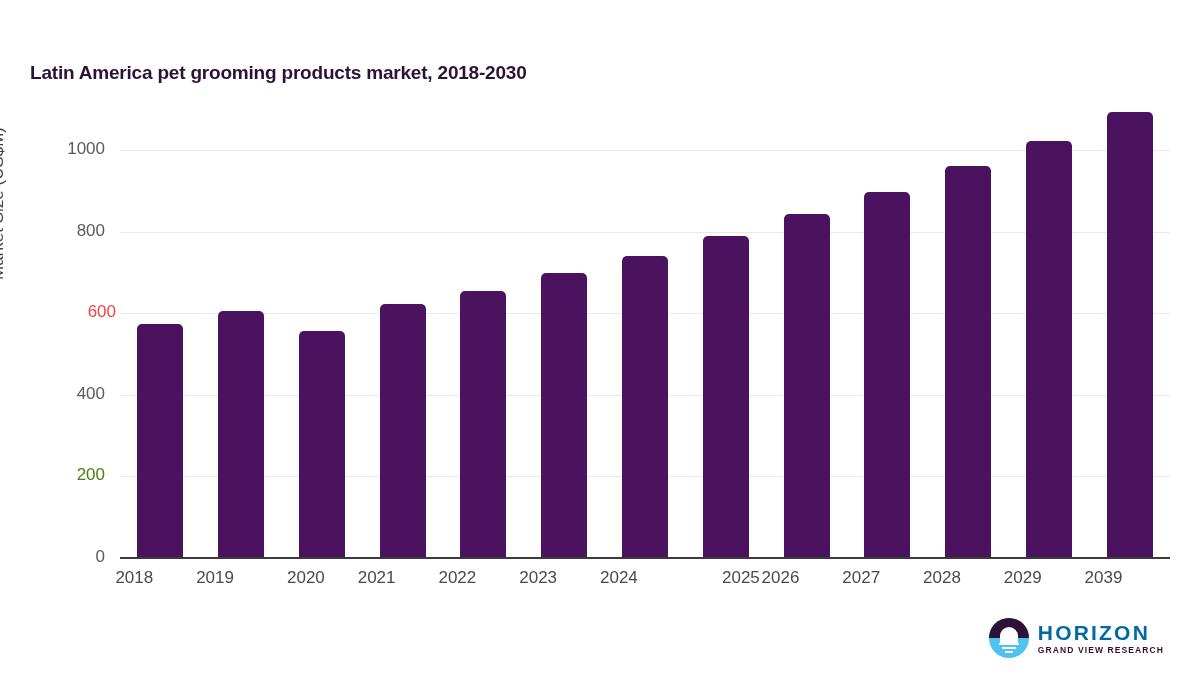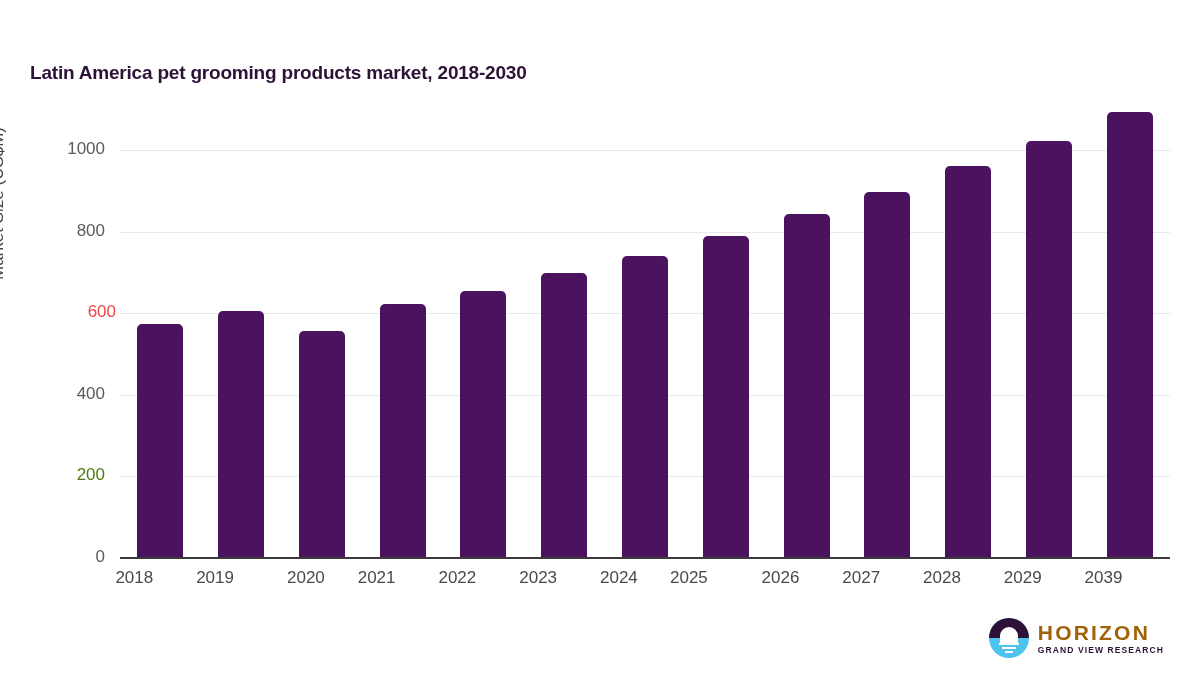--- a/index.html
+++ b/index.html
@@ -175,21 +175,21 @@
 
   .logo-text {
     display: flex;
     flex-direction: column;
     justify-content: center;
     line-height: 1;
   }
   .logo-word {
     font-size: 21px;
     font-weight: bold;
-    color: #a16207;
+    color: #0369a1;
     letter-spacing: 2.2px;
   }
   .logo-sub {
     margin-top: 3px;
     font-size: 8.5px;
     font-weight: bold;
     color: #2d1137;
     letter-spacing: 1.1px;
   }
 </style>
@@ -240,21 +240,21 @@
     <div class="axis-line"></div>
 
     <div class="plot-wrap" id="xticks">
         <div class="xtick-lbl" style="left: 115.385px;">2018</div>
         <div class="xtick-lbl" style="left: 196.154px;">2019</div>
         <div class="xtick-lbl" style="left: 287px;">2020</div>
         <div class="xtick-lbl" style="left: 357.692px;">2021</div>
         <div class="xtick-lbl" style="left: 438.462px;">2022</div>
         <div class="xtick-lbl" style="left: 519.231px;">2023</div>
         <div class="xtick-lbl" style="left: 600px;">2024</div>
-        <div class="xtick-lbl" style="left: 670px;">2025</div>
+        <div class="xtick-lbl" style="left: 722px;">2025</div>
         <div class="xtick-lbl" style="left: 761.538px;">2026</div>
         <div class="xtick-lbl" style="left: 842.308px;">2027</div>
         <div class="xtick-lbl" style="left: 923.077px;">2028</div>
         <div class="xtick-lbl" style="left: 1003.85px;">2029</div>
         <div class="xtick-lbl" style="left: 1084.62px;">2039</div>
       </div>
   </div>
 
 
   <div class="logo">

